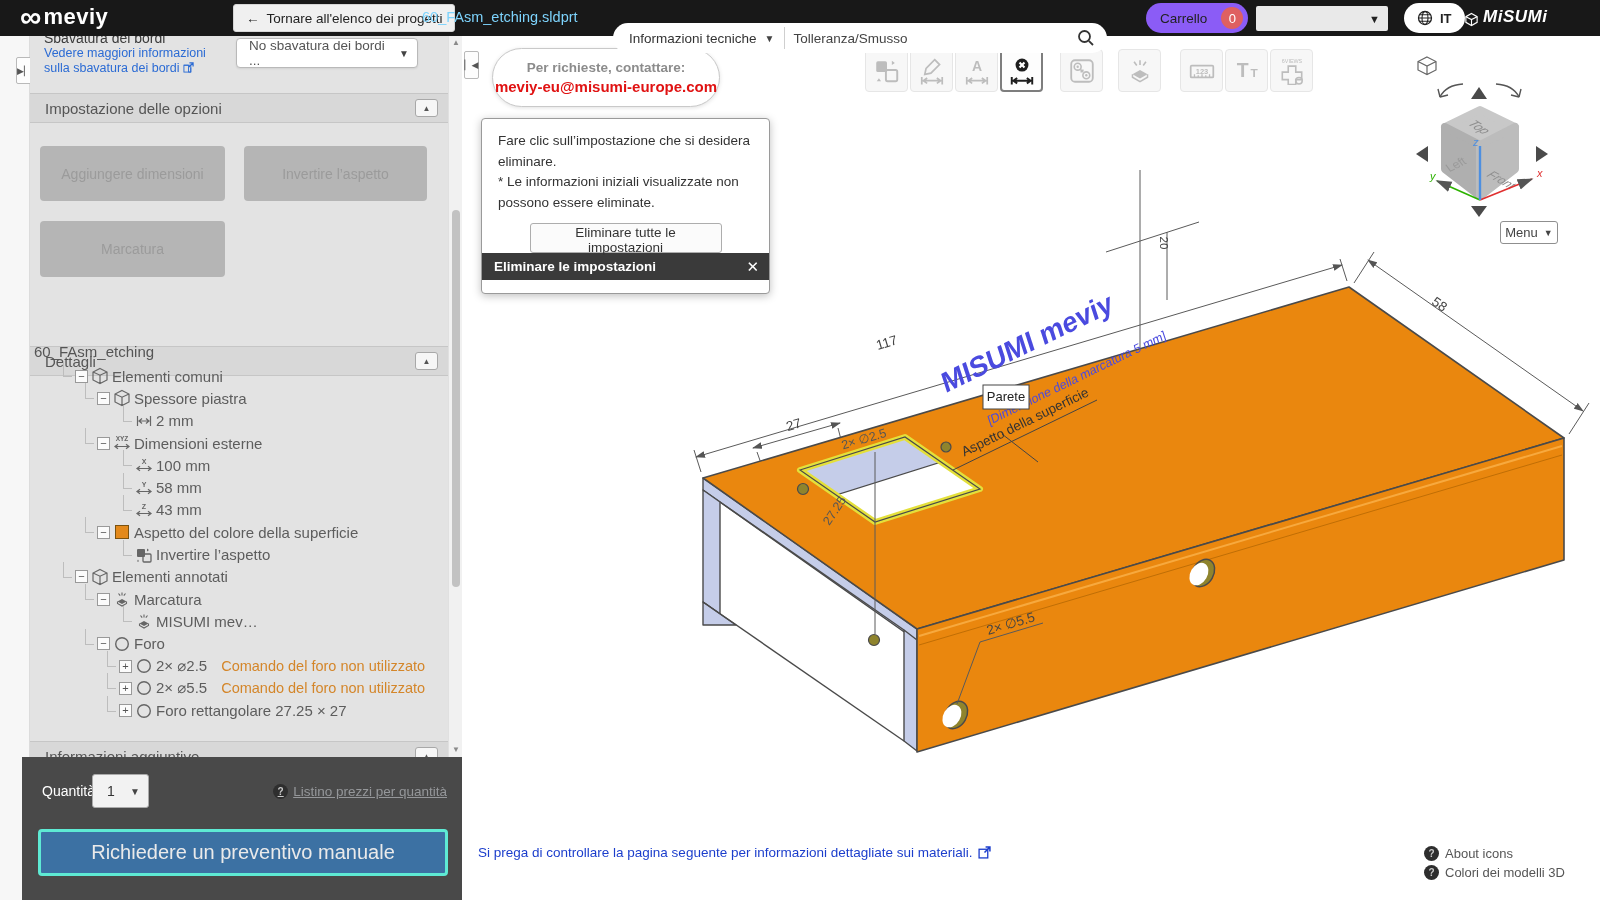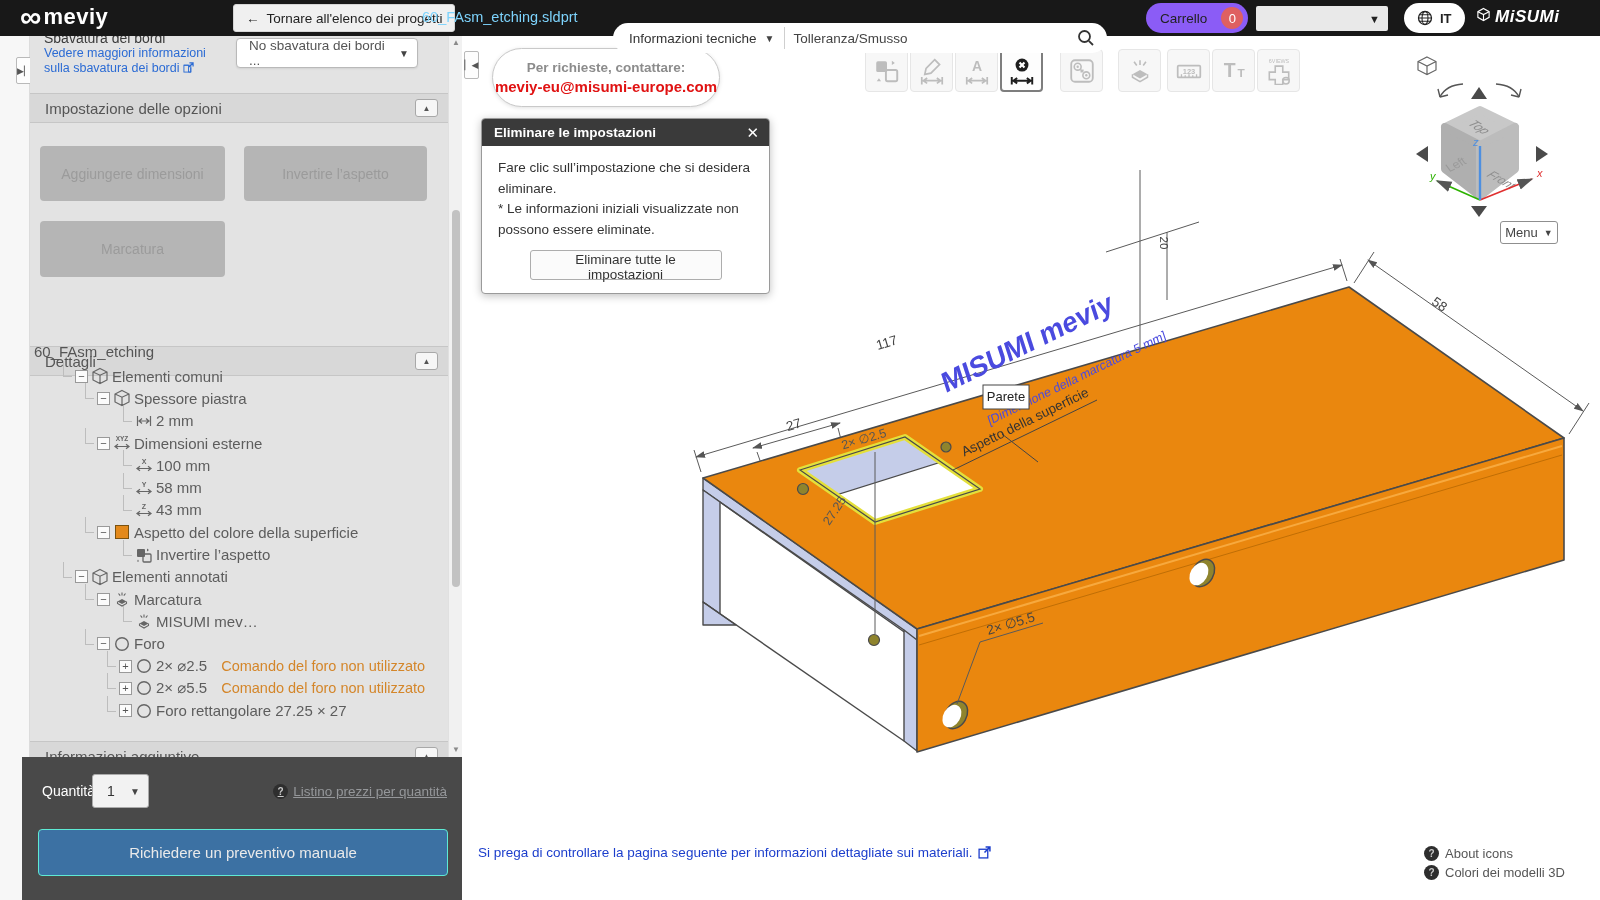--- a/index.html
+++ b/index.html
@@ -23,22 +23,22 @@
   #search-btn{margin-right:12px;cursor:pointer;display:flex;}
   #cart-pill{position:absolute;left:1146px;top:3px;height:30px;padding:0 5px 0 14px;background:#8b5cf6;
     border-radius:16px;display:flex;align-items:center;gap:14px;font-size:13.5px;color:#222;cursor:pointer;}
   #cart-badge{width:22px;height:22px;border-radius:50%;background:#DF6060;color:#fff;font-size:13px;
     display:flex;align-items:center;justify-content:center;}
   #empty-select{position:absolute;left:1256px;top:6px;width:132px;height:25px;background:#E9E9E9;
     border-radius:2px;display:flex;align-items:center;justify-content:flex-end;padding-right:8px;
     font-size:11px;color:#222;cursor:pointer;}
   #lang-pill{position:absolute;left:1404px;top:3px;height:30px;padding:0 13px;background:#fff;
     border-radius:16px;display:flex;align-items:center;gap:7px;font-size:13px;font-weight:bold;color:#222;cursor:pointer;}
-  #brand{position:absolute;left:1464px;top:7px;color:#fff;display:flex;align-items:flex-start;gap:4px;
-    font-size:17px;font-weight:bold;font-style:italic;letter-spacing:.5px;padding-left:12px;}
+  #brand{position:absolute;left:1464px;top:7px;color:#fff;display:flex;align-items:flex-end;gap:4px;
+    font-size:17px;font-weight:bold;font-style:italic;letter-spacing:.5px;}
 
   
   #rail{position:absolute;left:0;top:36px;width:30px;height:864px;background:#F7F7F7;border-right:1px solid #DCDCDC;}
   .panel-handle{background:#FDFDFD;border:1px solid #B9B9B9;border-radius:2px;color:#555;
     font-size:9px;display:flex;align-items:center;justify-content:center;cursor:pointer;}
   #rail-handle{position:absolute;left:16px;top:21px;width:16px;height:27px;}
 
   
   #sidebar{position:absolute;left:30px;top:36px;width:418px;height:864px;background:#E3E3E3;overflow:hidden;}
   .section-head{position:absolute;left:0;width:418px;height:30px;background:#D8D8D8;
@@ -74,21 +74,21 @@
   #qty-overlay{position:absolute;left:22px;top:757px;width:440px;height:143px;background:#494949;z-index:5;}
   #qty-label{position:absolute;left:20px;top:26px;color:#fff;font-size:14px;}
   #qty-select{position:absolute;left:70px;top:17px;width:57px;height:34px;background:#F2F2F2;border:1px solid #AAA;
     border-radius:3px;display:flex;align-items:center;font-size:14px;color:#333;padding:0 8px 0 14px;cursor:pointer;}
   #qty-select .chev{margin-left:auto;font-size:10px;color:#444;}
   #price-link{position:absolute;right:15px;top:27px;color:#95979A;font-size:13.5px;display:flex;align-items:center;gap:5px;cursor:pointer;}
   #price-link span{text-decoration:underline;}
   .qmark{width:15px;height:15px;border-radius:50%;background:#2E2E2E;color:#C9C9C9;font-size:10px;font-weight:bold;
     display:flex;align-items:center;justify-content:center;flex:none;}
   #quote-btn{position:absolute;left:16px;top:72px;width:410px;height:47px;background:#3C71A3;
-    border:1px solid #5eead4;border-radius:4px;color:#EAEAEA;font-size:15px;font-family:inherit;cursor:pointer;}
+    border:3px solid #5eead4;border-radius:4px;color:#EAEAEA;font-size:20px;font-family:inherit;cursor:pointer;}
 
   
   #viewer{position:absolute;left:462px;top:36px;width:1138px;height:864px;background:#fff;}
   #scene{position:absolute;left:0;top:0;z-index:1;}
   #viewer-handle{position:absolute;left:2px;top:15px;width:15px;height:28px;z-index:3;}
   #contact-pill{position:absolute;left:30px;top:12px;width:228px;height:59px;background:#fff;border:1px solid #C9C9C9;
     border-radius:30px;z-index:3;display:flex;flex-direction:column;align-items:center;justify-content:center;
     box-shadow:0 1px 4px rgba(0,0,0,.12);}
   #contact-line1{font-size:13.5px;font-weight:bold;color:#8C8C8C;}
   #contact-email{font-size:15px;font-weight:bold;color:#E01212;margin-top:3px;cursor:pointer;}
@@ -102,21 +102,21 @@
   #modal-btn{display:block;margin:10px auto 0;width:192px;height:30px;background:#FBFBFB;border:1px solid #ADADAD;
     border-radius:3px;font-size:13.5px;color:#333;font-family:inherit;cursor:pointer;}
 
   #vtoolbar{position:absolute;left:403px;top:13px;display:flex;z-index:2;}
   .tb-btn{width:43px;height:43px;background:#F7F7F7;border:1px solid #E6E6E6;border-radius:4px;margin-right:2px;
     display:flex;align-items:center;justify-content:center;color:#BDBDBD;cursor:pointer;}
   .tb-btn svg{width:28px;height:28px;}
   .tb-btn.active{background:#FDFDFD;border:2px solid #7E7E7E;color:#1E1E1E;}
   .tb-btn:nth-child(5){margin-left:15px;}
   .tb-btn:nth-child(6){margin-left:13px;}
-  .tb-btn:nth-child(7){margin-left:4px;}
+  .tb-btn:nth-child(7){margin-left:17px;}
 
   #menu-btn{position:absolute;left:1038px;top:185px;width:58px;height:23px;background:#fff;border:1px solid #8F8F8F;
     border-radius:3px;z-index:2;display:flex;align-items:center;justify-content:center;gap:6px;
     font-size:13px;color:#444;cursor:pointer;}
   #materials-link{position:absolute;left:16px;top:809px;z-index:2;font-size:13.5px;color:#1C3ECC;
     display:flex;align-items:center;gap:5px;cursor:pointer;}
   #help-links{position:absolute;left:962px;top:808px;z-index:2;font-size:13px;color:#555;}
   #help-links .row{display:flex;align-items:center;gap:6px;height:19px;cursor:pointer;}
 </style>
 </head>
@@ -512,28 +512,28 @@
   </svg>
 
   <div id="viewer-handle" class="panel-handle">▏◀</div>
 
   <div id="contact-pill">
     <div id="contact-line1">Per richieste, contattare:</div>
     <div id="contact-email">meviy-eu@misumi-europe.com</div>
   </div>
 
   <div id="modal">
-    <div id="modal-head">
-      <span id="modal-title">Eliminare le impostazioni</span>
-      <span id="modal-close">✕</span>
-    </div>
     <div id="modal-body">
       <div>Fare clic sull’impostazione che si desidera eliminare.</div>
       <div>* Le informazioni iniziali visualizzate non possono essere eliminate.</div>
       <button id="modal-btn">Eliminare tutte le impostazioni</button>
+    </div>
+    <div id="modal-head">
+      <span id="modal-title">Eliminare le impostazioni</span>
+      <span id="modal-close">✕</span>
     </div>
   </div>
 
   <div id="vtoolbar">
       <div class="tb-btn">
         <svg viewBox="0 0 26 26">
           <rect x="3" y="4" width="10" height="10" rx="1.5" fill="currentColor"></rect>
           <rect x="12" y="12" width="10.5" height="10.5" rx="1.5" fill="none" stroke="currentColor" stroke-width="1.8"></rect>
           <path d="M17.5 3.5v4l2.8-2zM7.5 22.5h-4l2-2.8z" fill="currentColor"></path>
         </svg>

